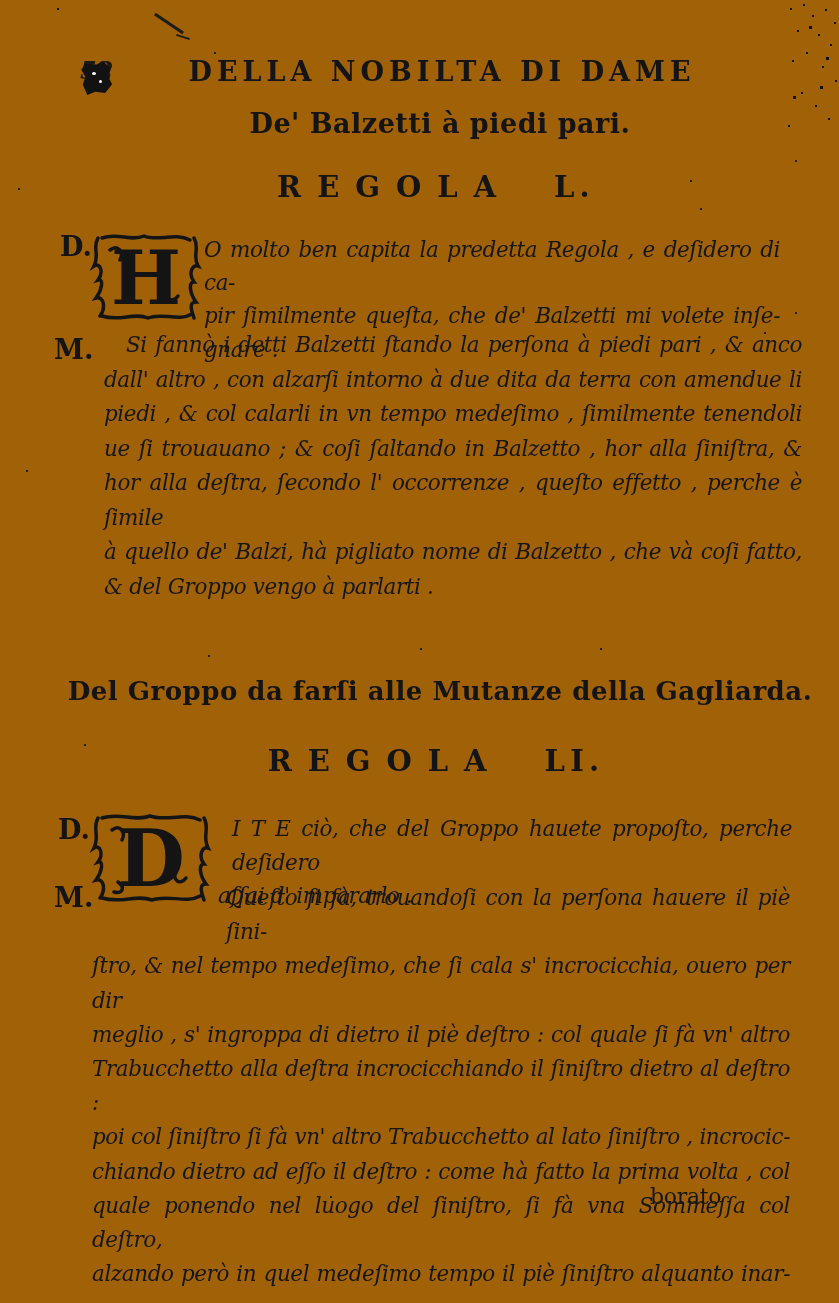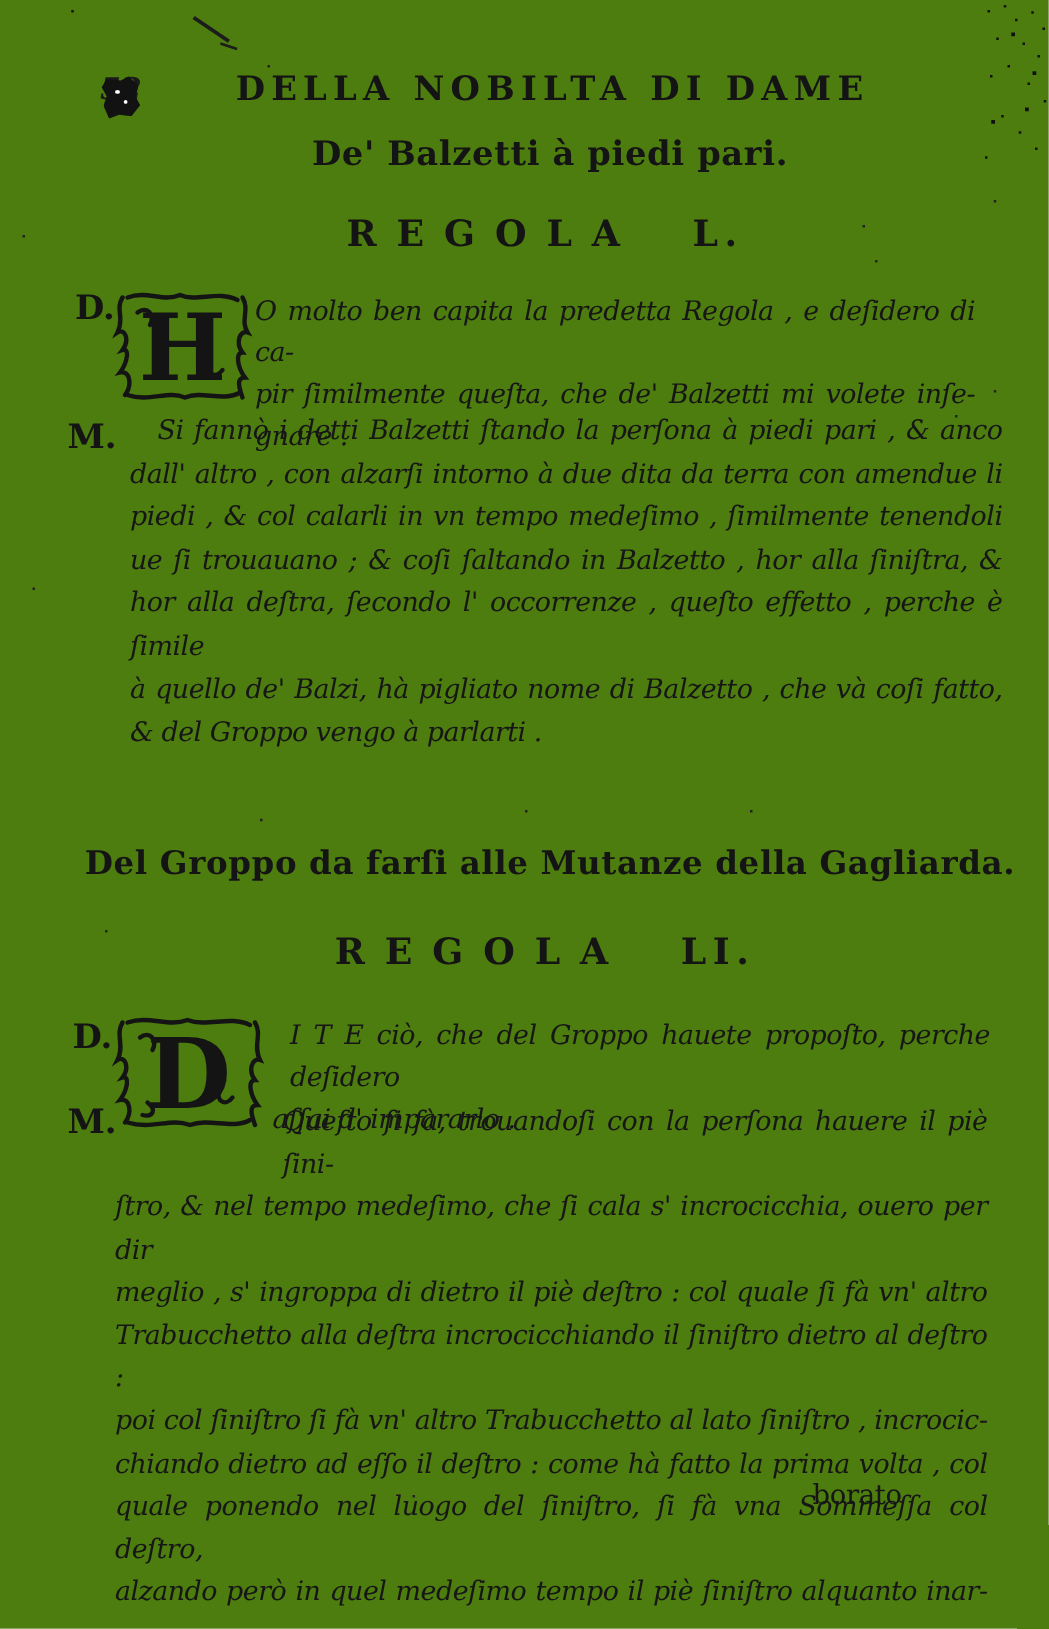--- a/index.html
+++ b/index.html
@@ -1,19 +1,19 @@
 <!DOCTYPE html>
 <html><head>
 <meta charset="utf-8">
 <style>
   html,body{margin:0;padding:0;background:#e8e8e8;}
   #page{
     position:relative;
     width:839px;height:1303px;
-    background:#4d7c0f;
+    background:#a16207;
     overflow:hidden;
     color:#141414;
     font-family:"DejaVu Serif", serif;
   }
   .abs{position:absolute;}
   
   .running-title{
     top:56px;left:0;width:860px;text-align:center;
     font-weight:700;font-size:27px;letter-spacing:5px;
     transform:translateX(12px);

